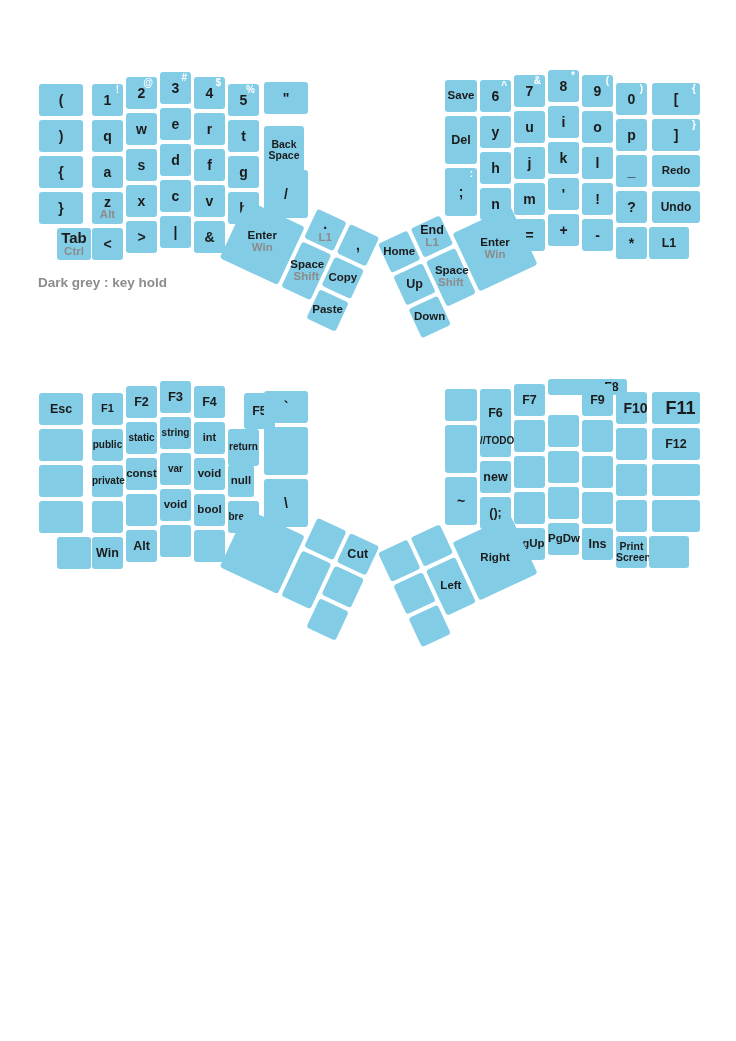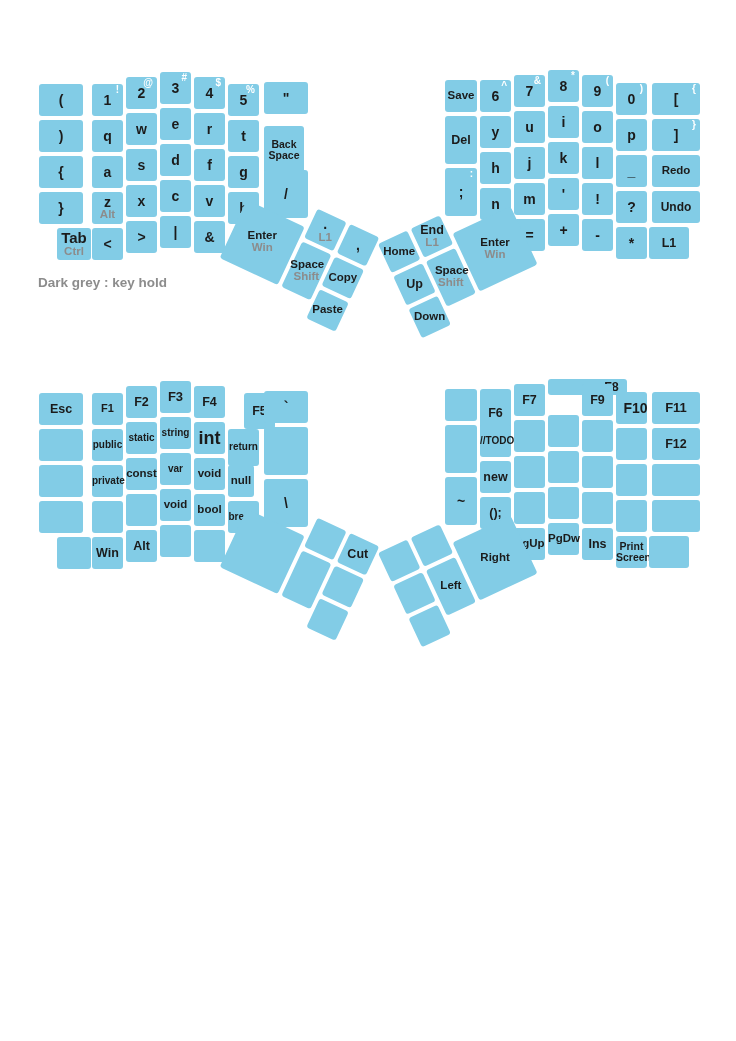--- a/index.html
+++ b/index.html
@@ -510,21 +510,21 @@
     <div class="key" style="left: 160px; top: 525px; width: 31px; height: 32px;">
       <div class="kc"></div>
     </div>
     <div class="key" style="left: 194px; top: 386px; width: 31px; height: 32px;">
       <div class="kc">
         <span class="lbl" style="font-size: 12.5px;">F4</span>
       </div>
     </div>
     <div class="key" style="left: 194px; top: 422px; width: 31px; height: 32px;">
       <div class="kc">
-        <span class="lbl" style="font-size: 18px;">int</span>
+        <span class="lbl" style="font-size: 11px;">int</span>
       </div>
     </div>
     <div class="key" style="left: 194px; top: 458px; width: 31px; height: 32px;">
       <div class="kc">
         <span class="lbl" style="font-size: 11.5px;">void</span>
       </div>
     </div>
     <div class="key" style="left: 194px; top: 494px; width: 31px; height: 32px;">
       <div class="kc">
         <span class="lbl" style="font-size: 11.5px;">bool</span>
@@ -668,21 +668,21 @@
     <div class="key" style="left: 616px; top: 500px; width: 31px; height: 32px;">
       <div class="kc"></div>
     </div>
     <div class="key" style="left: 616px; top: 536px; width: 31px; height: 32px;">
       <div class="kc">
         <span class="lbl" style="font-size: 10.5px;">Print Screen</span>
       </div>
     </div>
     <div class="key" style="left: 652px; top: 392px; width: 48px; height: 32px;">
       <div class="kc">
-        <span class="lbl" style="font-size: 13px;">F11</span>
+        <span class="lbl" style="font-size: 18px; padding-left: 9px;">F11</span>
       </div>
     </div>
     <div class="key" style="left: 652px; top: 428px; width: 48px; height: 32px;">
       <div class="kc">
         <span class="lbl" style="font-size: 12.5px;">F12</span>
       </div>
     </div>
     <div class="key" style="left: 652px; top: 464px; width: 48px; height: 32px;">
       <div class="kc"></div>
     </div>

